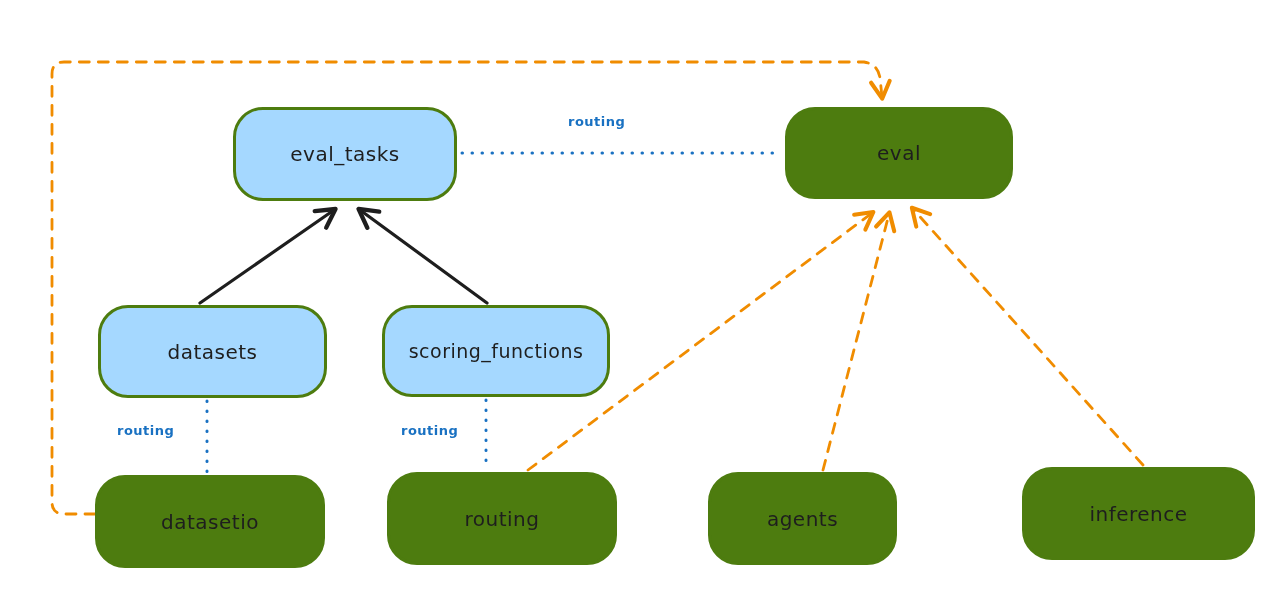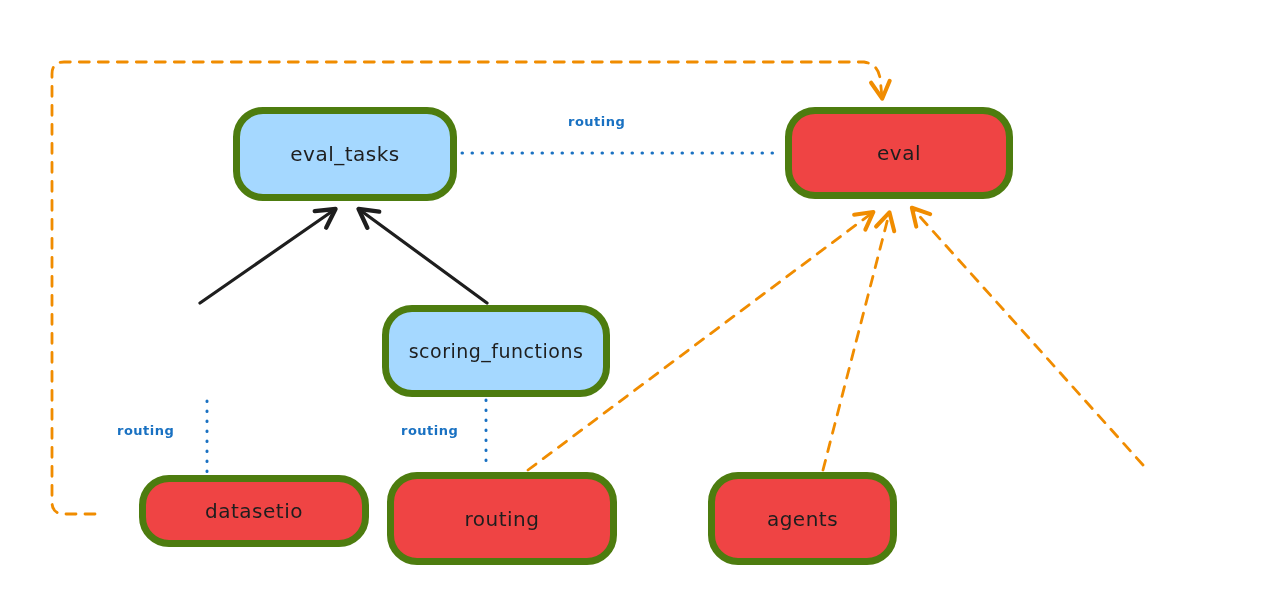--- a/index.html
+++ b/index.html
@@ -19,38 +19,38 @@
     position: absolute;
     left: 0;
     top: 0;
     width: 1280px;
     height: 596px;
     pointer-events: none;
   }
   .node {
     position: absolute;
     box-sizing: border-box;
-    border: 7px solid #4d7c0f;
+    border: 3px solid #4d7c0f;
     border-radius: 30px;
     display: flex;
     align-items: center;
     justify-content: center;
     font-size: 20px;
     letter-spacing: 0.5px;
     color: #1e1e1e;
   }
   .node.blue  { background: #a5d8ff; }
-  .node.green { background: #ef4444; }
+  .node.green { background: #4d7c0f; }
 
   
   #node-eval_tasks        { left: 233px; top: 107px; width: 224px; height: 94px; }
   #node-eval              { left: 785px; top: 107px; width: 228px; height: 92px; }
   #node-datasets          { left:  98px; top: 305px; width: 229px; height: 93px; }
   #node-scoring_functions { left: 382px; top: 305px; width: 228px; height: 92px; font-size: 19px; text-align: center; }
-  #node-datasetio         { left:  95px; top: 475px; width: 230px; height: 72px; margin-left: 44px; }
+  #node-datasetio         { left:  95px; top: 475px; width: 230px; height: 93px; }
   #node-scoring           { left: 387px; top: 472px; width: 230px; height: 93px; }
   #node-agents            { left: 708px; top: 472px; width: 189px; height: 93px; }
   #node-inference         { left: 1022px; top: 467px; width: 233px; height: 93px; }
 
   .edge-label {
     position: absolute;
     color: #1971c2;
     font-size: 13px;
     font-weight: 700;
     letter-spacing: 0.5px;
@@ -88,30 +88,36 @@
     <path d="M823,470 L889,214" fill="none" stroke="#f08c00" stroke-width="2.8" stroke-linecap="round" stroke-dasharray="10 9" marker-end="url(#head-orange)"></path>
     <path d="M1143,465 L913,209" fill="none" stroke="#f08c00" stroke-width="2.8" stroke-linecap="round" stroke-dasharray="10 9" marker-end="url(#head-orange)"></path>
   </svg>
 
   <div class="node blue" id="node-eval_tasks">
     <span>eval_tasks</span>
   </div>
   <div class="node green" id="node-eval">
     <span>eval</span>
   </div>
+  <div class="node blue" id="node-datasets">
+    <span>datasets</span>
+  </div>
   <div class="node blue" id="node-scoring_functions">
     <span>scoring_functions</span>
   </div>
   <div class="node green" id="node-datasetio">
     <span>datasetio</span>
   </div>
   <div class="node green" id="node-scoring">
     <span>routing</span>
   </div>
   <div class="node green" id="node-agents">
     <span>agents</span>
   </div>
+  <div class="node green" id="node-inference">
+    <span>inference</span>
+  </div>
 
   <div class="edge-label" id="lbl-routing-top">routing</div>
   <div class="edge-label" id="lbl-routing-datasets">routing</div>
   <div class="edge-label" id="lbl-routing-scoring">routing</div>
 
 </div>
 
 </body></html>

